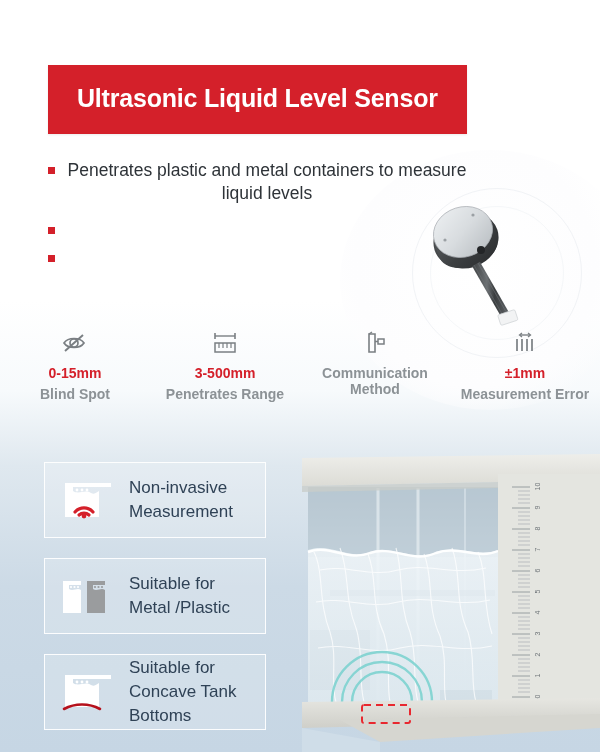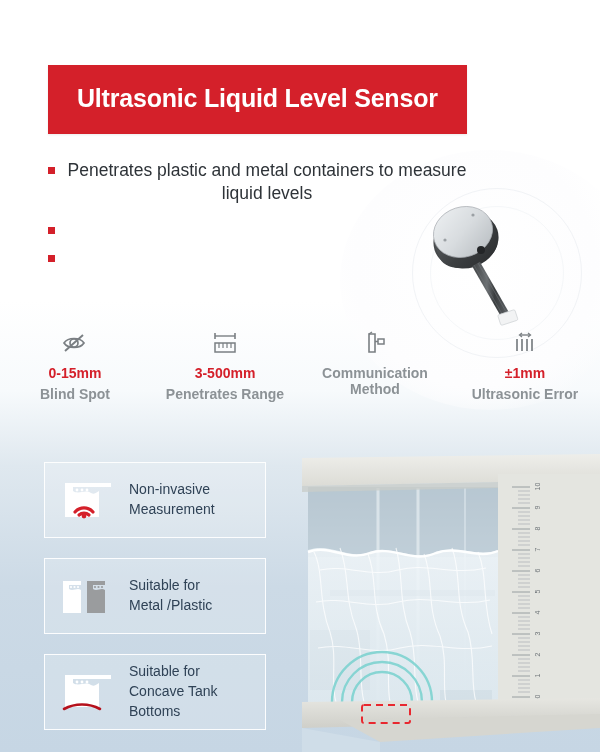--- a/index.html
+++ b/index.html
@@ -161,21 +161,21 @@
     box-sizing: border-box;
   }
   .card-icon {
     width: 66px;
     flex: 0 0 auto;
     display: flex;
     align-items: center;
     justify-content: center;
   }
   .card-text {
-    font-size: 14px;
+    font-size: 17px;
     line-height: 1.42;
     color: #2f4256;
     padding-left: 8px;
   }
 
   
   .photo {
     position: absolute;
     left: 300px;
     top: 452px;
@@ -312,21 +312,21 @@
           <line x1="9" y1="5" x2="19" y2="5" stroke="#7a7f83" stroke-width="1.4"></line>
           <path d="M11 3 L8.5 5 L11 7" fill="none" stroke="#7a7f83" stroke-width="1.3"></path>
           <path d="M17 3 L19.5 5 L17 7" fill="none" stroke="#7a7f83" stroke-width="1.3"></path>
           <line x1="6" y1="9" x2="6" y2="21" stroke="#7a7f83" stroke-width="1.7"></line>
           <line x1="11" y1="9" x2="11" y2="21" stroke="#7a7f83" stroke-width="1.7"></line>
           <line x1="16" y1="9" x2="16" y2="21" stroke="#7a7f83" stroke-width="1.7"></line>
           <line x1="21" y1="9" x2="21" y2="21" stroke="#7a7f83" stroke-width="1.7"></line>
         </svg>
       </div>
       <div class="spec-value">±1mm</div>
-      <div class="spec-label">Ultrasonic Error</div>
+      <div class="spec-label">Measurement Error</div>
     </div>
   </div>
 
   <div class="photo">
     <svg width="300" height="300" viewBox="0 0 300 300">
       <defs>
         <linearGradient id="tankWall" x1="0" y1="0" x2="0" y2="1">
           <stop offset="0%" stop-color="#b9c8d2"></stop>
           <stop offset="30%" stop-color="#ccd8e0"></stop>
           <stop offset="100%" stop-color="#dfe7ec"></stop>

